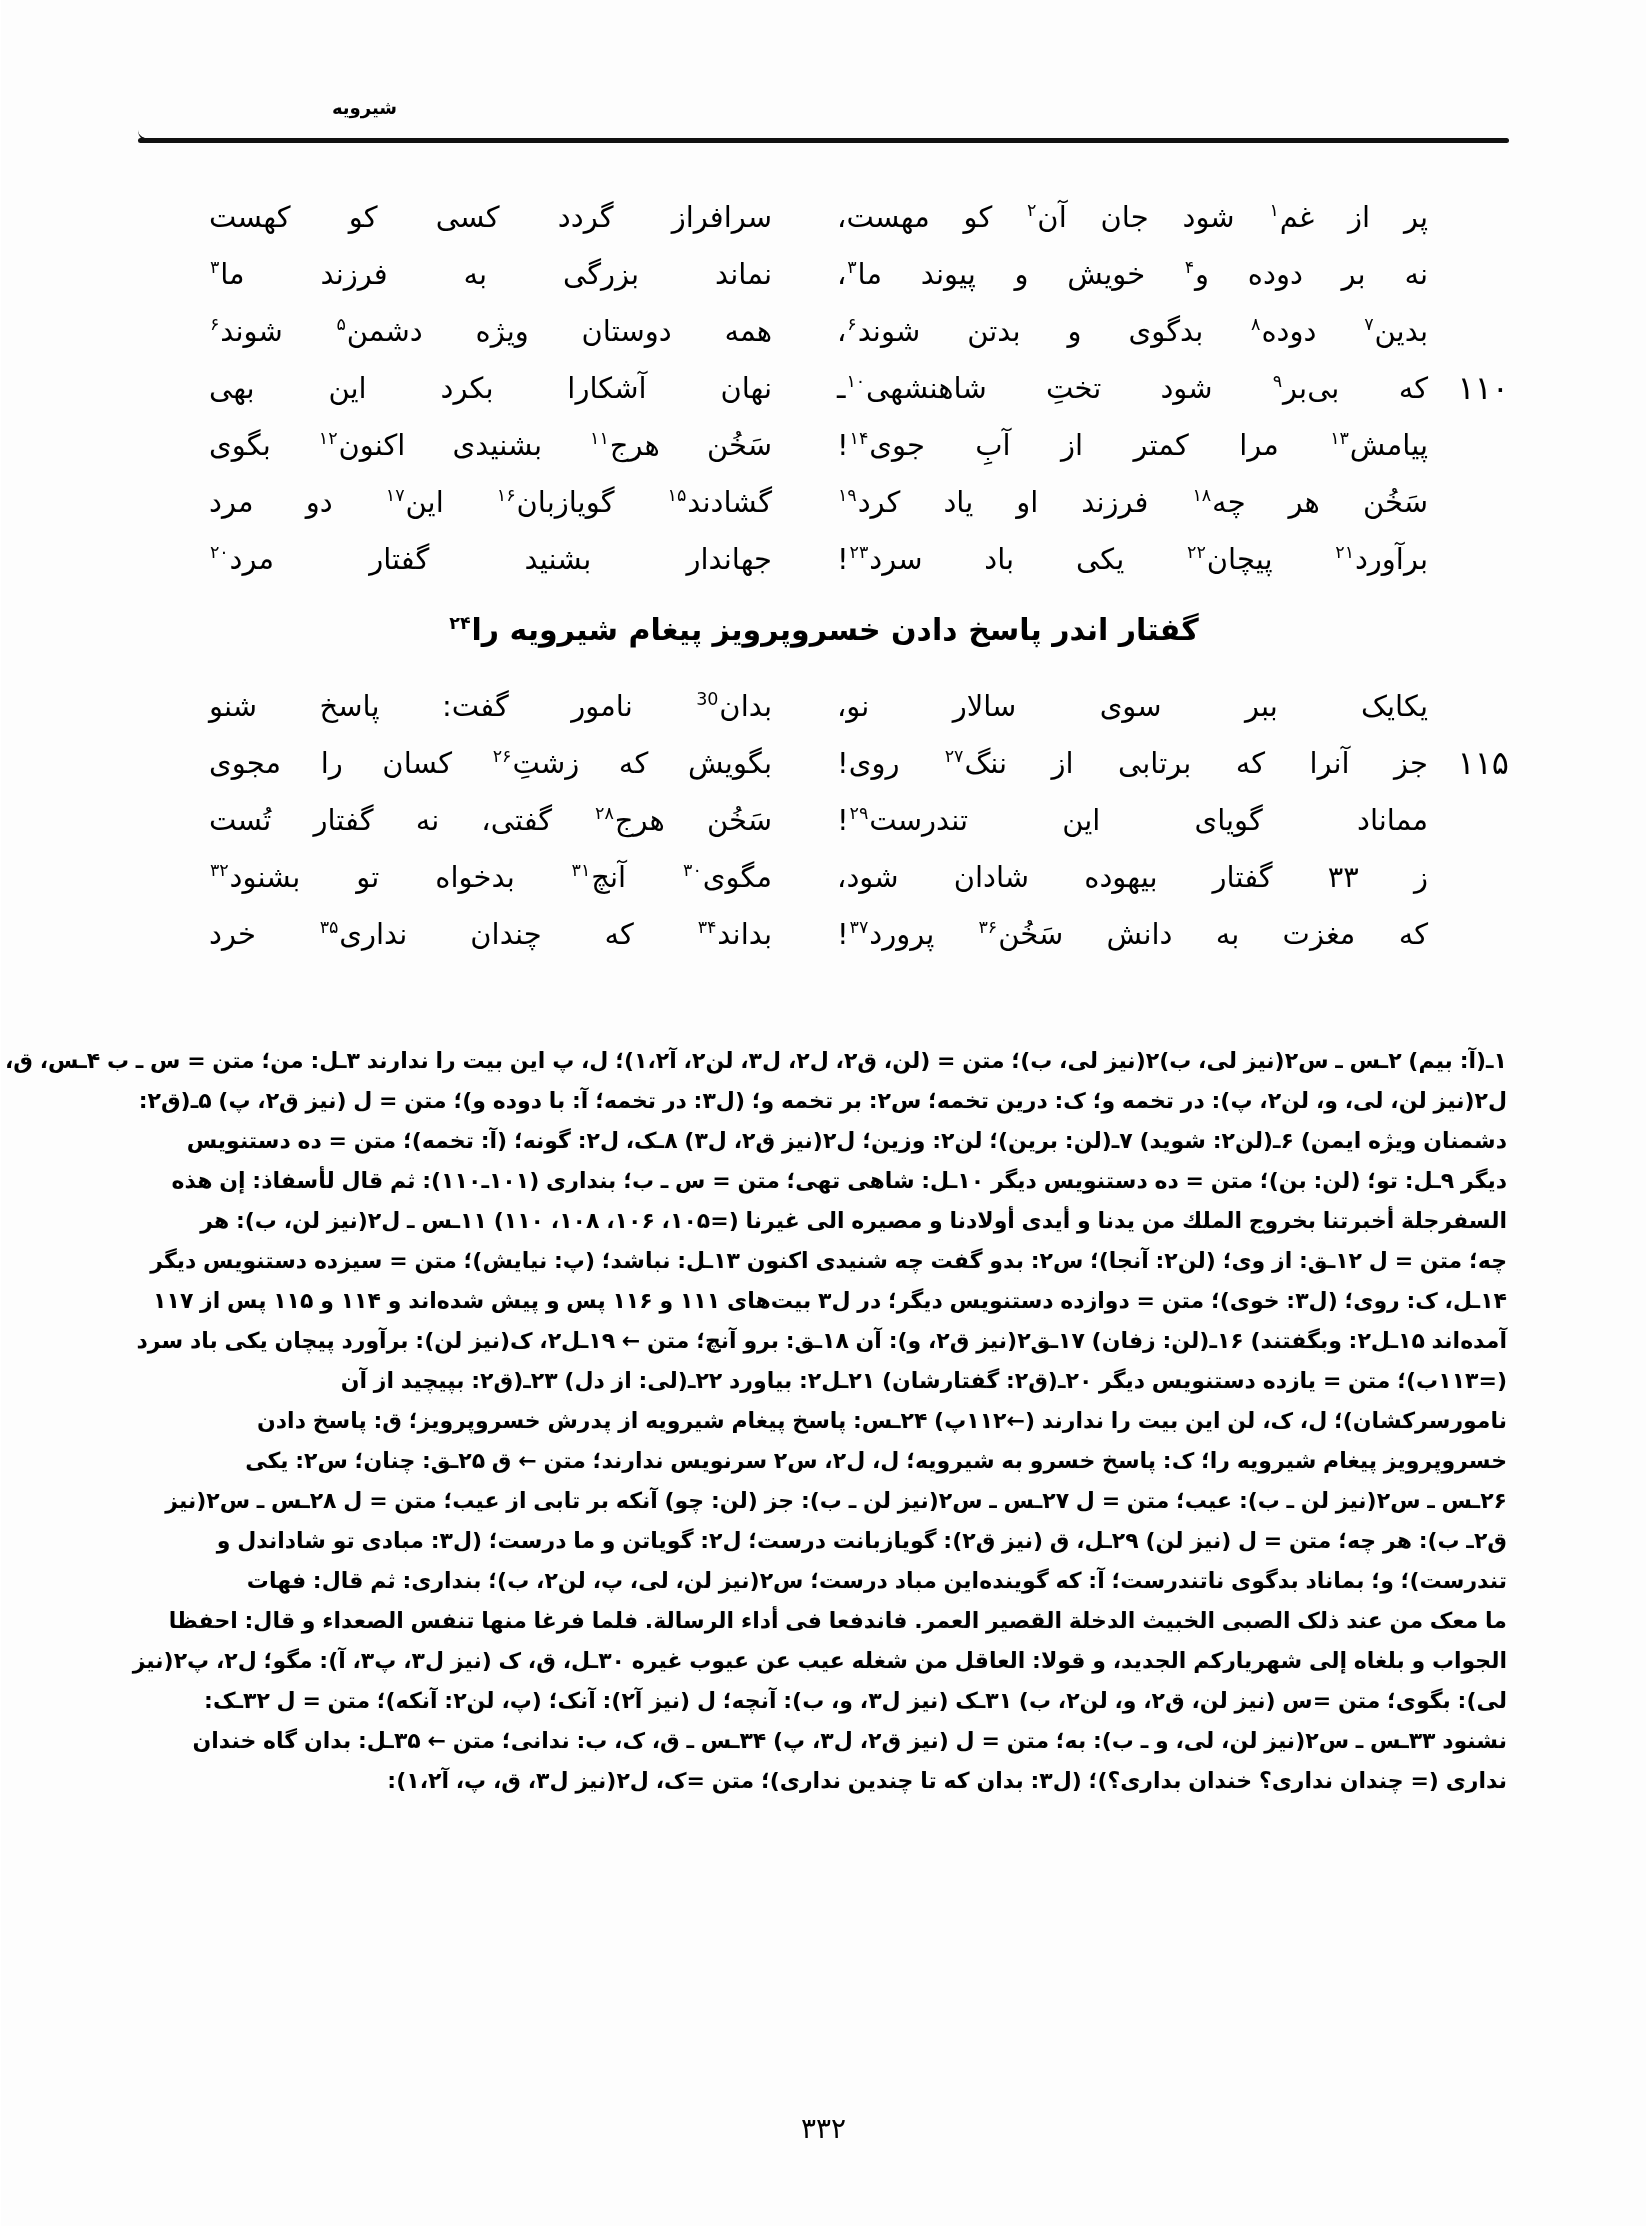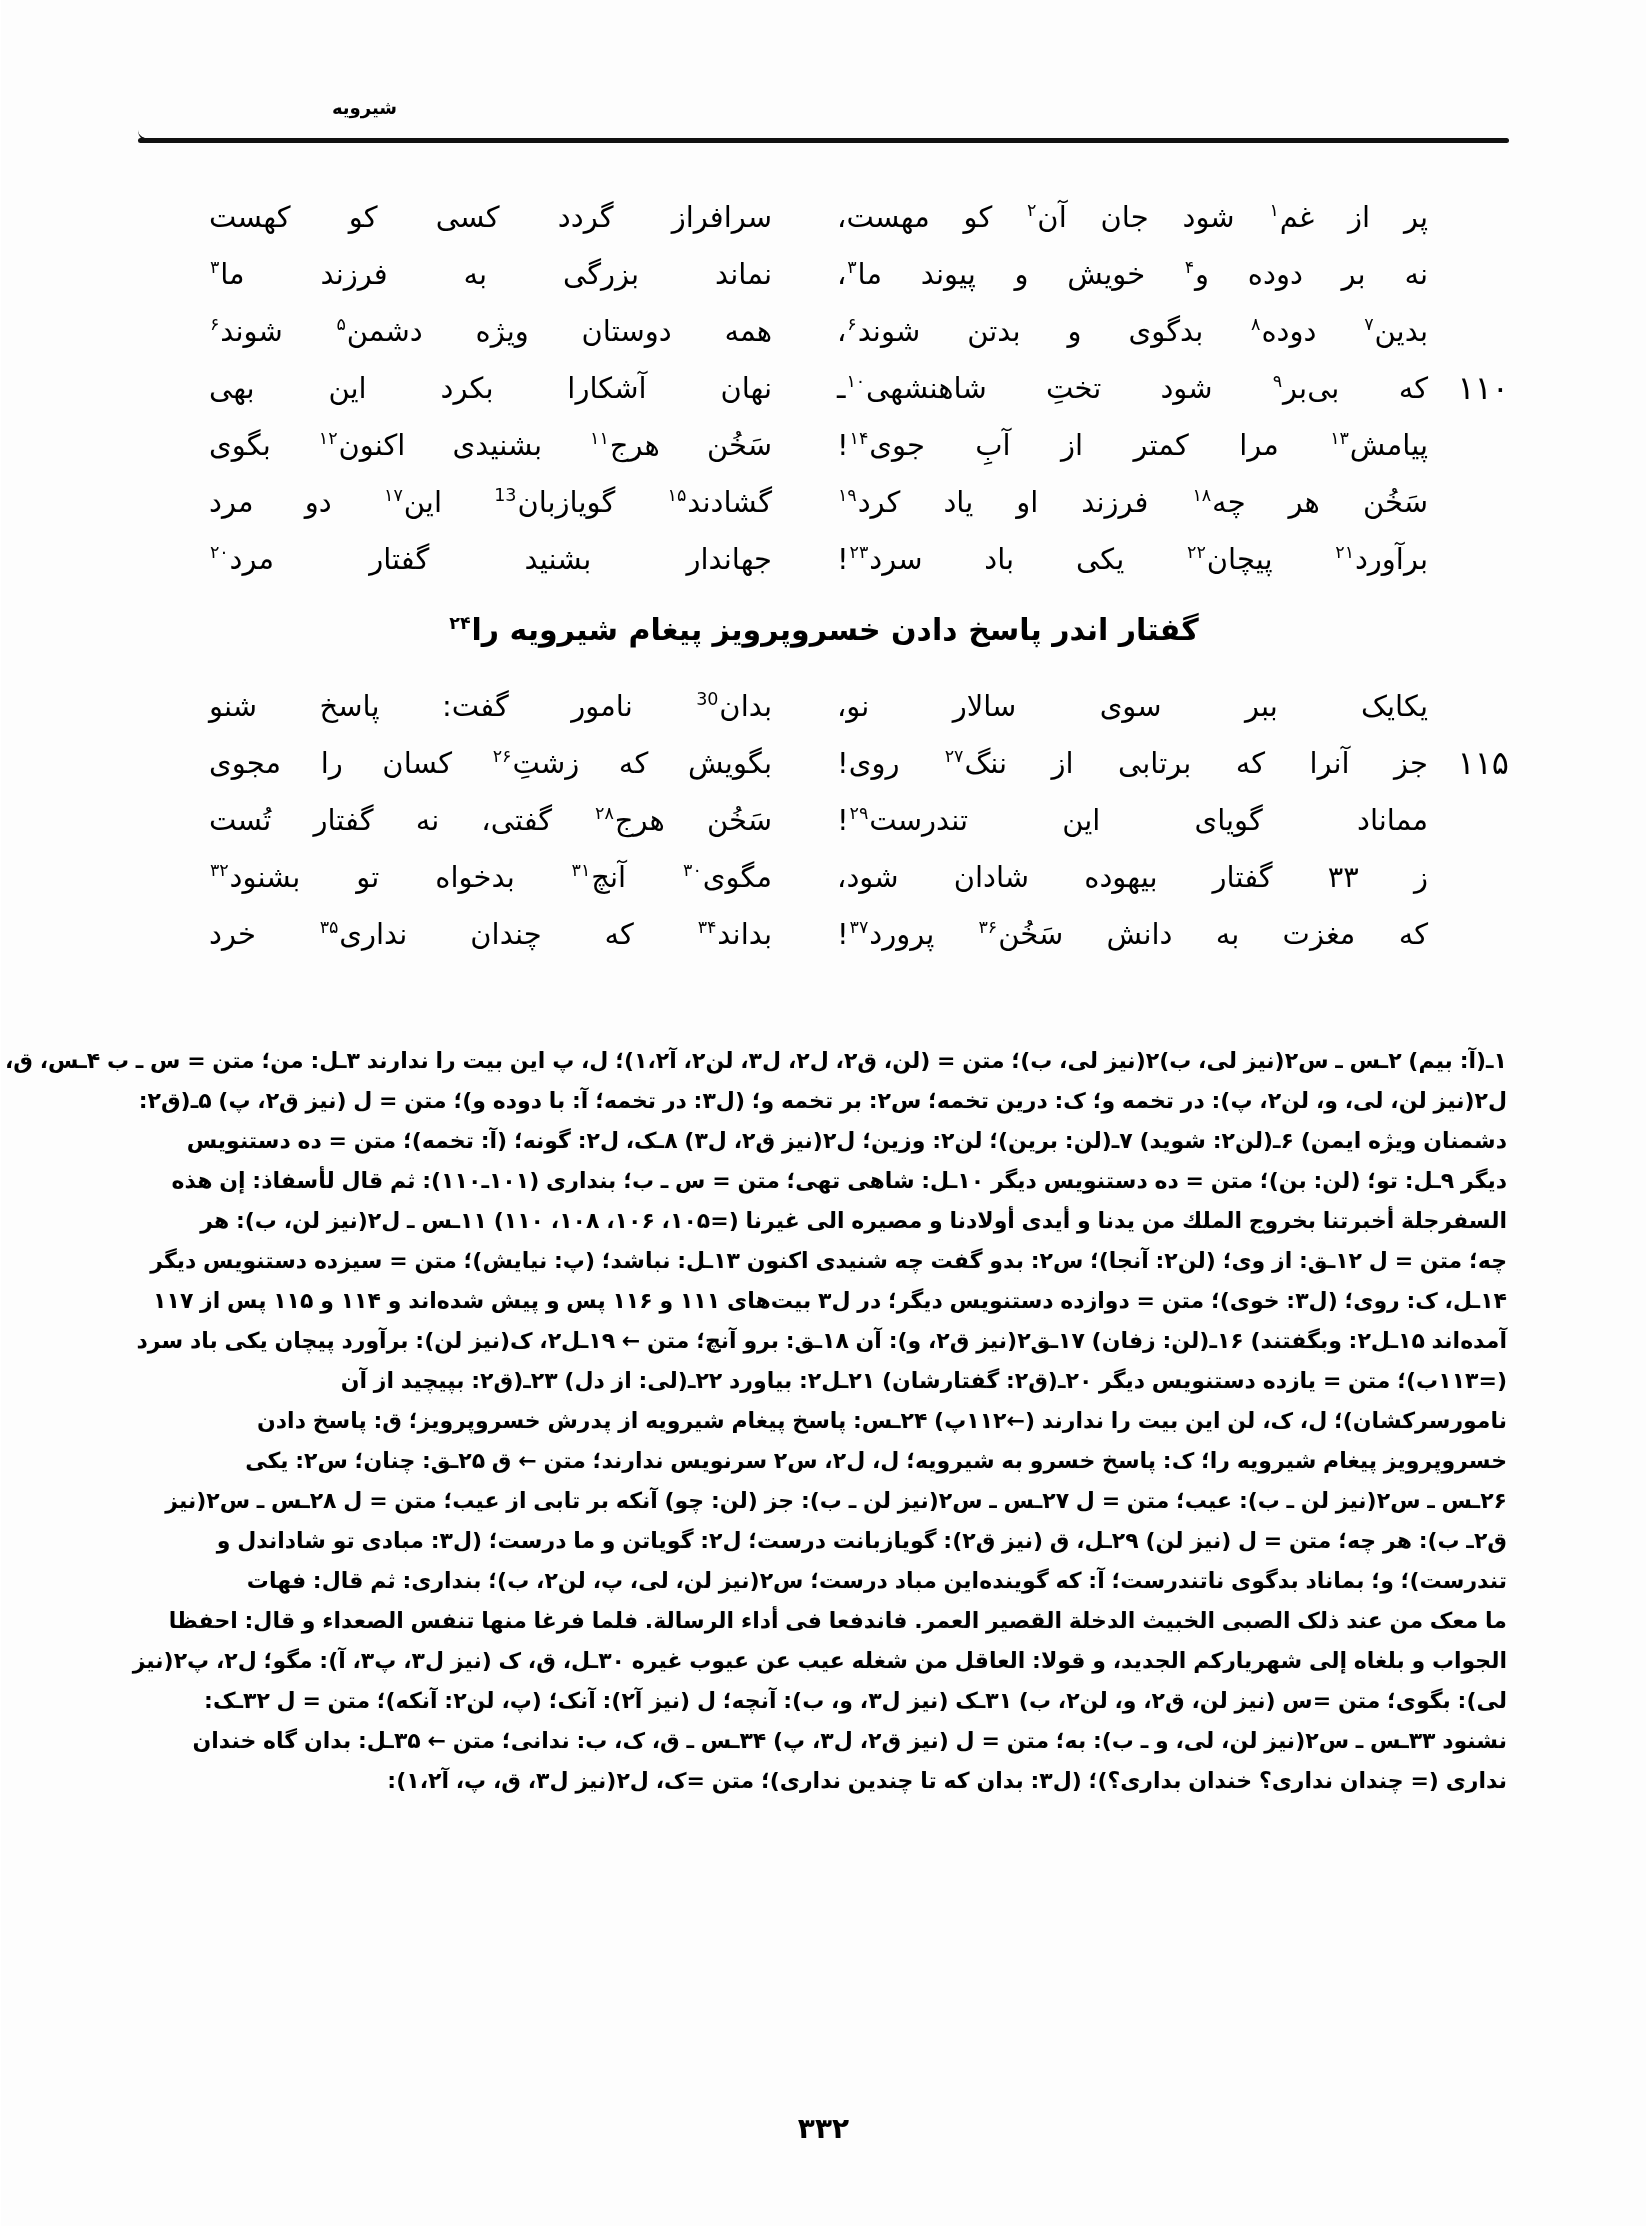--- a/index.html
+++ b/index.html
@@ -145,21 +145,21 @@
   .apparatus .ap-line.last { text-align: left; }
 
   
   .folio {
     position: absolute;
     top: 2112px;
     right: 0;
     left: 0;
     text-align: center;
     font-size: 28px;
-    font-weight: bold;
+    font-weight: normal;
     letter-spacing: 1.8px;
   }
 </style>
 </head>
 <body>
 
 <div class="page">
 
   <div class="header-zone">
     <div class="running-head">شیرویه</div>
@@ -265,21 +265,21 @@
           <span class="w">سَخُن</span>
           <span class="w">هر</span>
           <span class="w">چه<sup class="note">۱۸</sup></span>
           <span class="w">فرزند</span>
           <span class="w">او</span>
           <span class="w">یاد</span>
           <span class="w">کرد<sup class="note">۱۹</sup></span>
         </div>
         <div class="hemistich second">
           <span class="w">گشادند<sup class="note">۱۵</sup></span>
-          <span class="w">گویازبان<sup class="note">13</sup></span>
+          <span class="w">گویازبان<sup class="note">۱۶</sup></span>
           <span class="w">این<sup class="note">۱۷</sup></span>
           <span class="w">دو</span>
           <span class="w">مرد</span>
         </div>
         <div class="bayt-num"></div>
       </div>
       <div class="verse-row">
         <div class="hemistich first">
           <span class="w">برآورد<sup class="note">۲۱</sup></span>
           <span class="w">پیچان<sup class="note">۲۲</sup></span>

